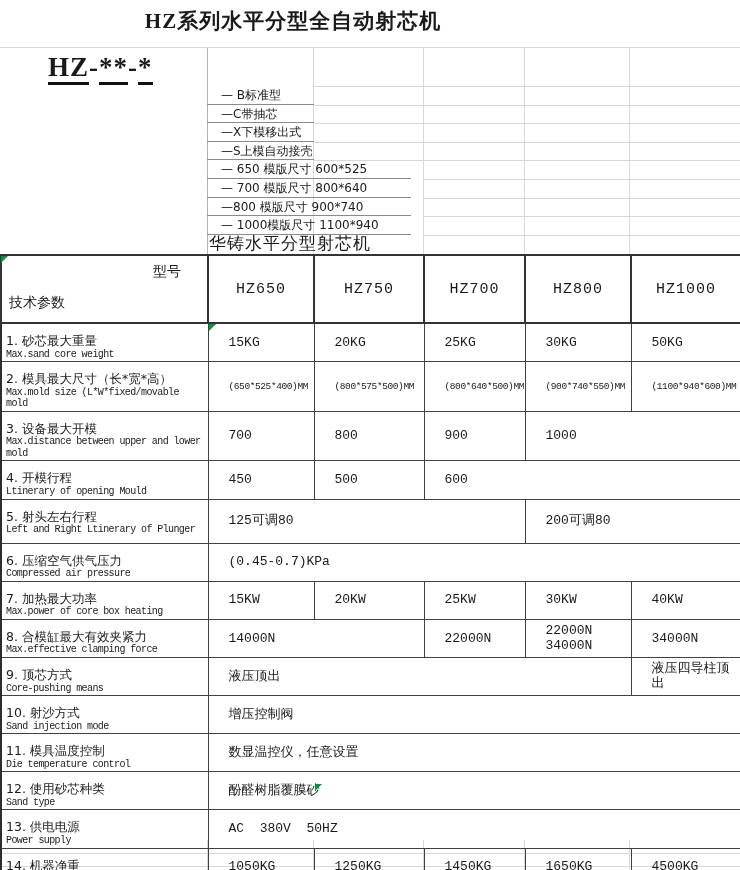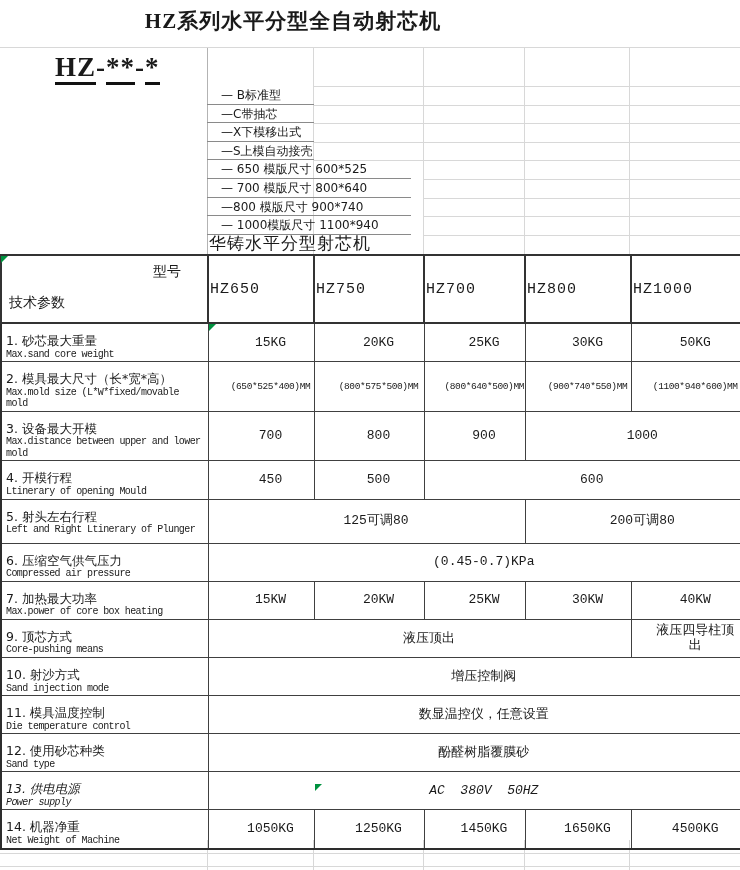--- a/index.html
+++ b/index.html
@@ -9,21 +9,21 @@
   
   .gl{position:absolute;background:#d8d8d8;}
   .gl.mid{background:#b3b3b3;}
 
   
   .page-title{position:absolute;top:7px;left:0;width:586px;text-align:center;
      font-family:"Liberation Serif","DejaVu Serif",serif;
      font-size:21px;font-weight:bold;letter-spacing:1px;}
 
   
-  .model-code{position:absolute;top:52px;left:55px;
+  .model-code{position:absolute;top:52px;left:48px;
      font-family:"Liberation Serif","DejaVu Serif",serif;
      font-size:27px;font-weight:bold;letter-spacing:1px;}
   .model-code .u{border-bottom:3px solid #111;padding-bottom:0px;}
 
   
   .options{position:absolute;left:207px;top:86px;width:533px;}
   .opt{box-sizing:border-box;height:18.6px;line-height:18px;font-size:12px;
        padding-left:14px;white-space:nowrap;border-bottom:1px solid #8a8a8a;}
   .opt.optA{width:107px;}
   .opt.optB{width:204px;}
@@ -35,27 +35,27 @@
   table.spec{position:absolute;left:0;top:254px;width:740px;border-collapse:collapse;
      table-layout:fixed;border:2px solid #2d2d2d;}
   table.spec th,table.spec td{border:1px solid #404040;box-sizing:border-box;
      overflow:hidden;}
   table.spec thead th{border-width:2px;border-color:#333;}
   thead tr{height:68px;}
   th.corner{position:relative;}
   .corner-top{position:absolute;top:7px;right:26px;font-size:14px;font-weight:normal;}
   .corner-bottom{position:absolute;bottom:10px;left:7px;font-size:14px;font-weight:normal;}
   th.colhead{font-family:"Liberation Mono","DejaVu Sans Mono",monospace;
-     font-size:15px;font-weight:normal;text-align:left;letter-spacing:1px;}
+     font-size:15px;font-weight:normal;text-align:center;letter-spacing:1px;}
 
   td.lbl{border-right-width:2px;padding:9px 2px 1px 4px;vertical-align:top;}
   td.lbl .zh{font-size:12.5px;line-height:1.25;}
   td.lbl .en{font-family:"Liberation Mono","DejaVu Sans Mono",monospace;
      font-size:10px;letter-spacing:-0.6px;line-height:1.15;}
-  td.val{text-align:center;vertical-align:middle;
+  td.val{vertical-align:middle;
      font-family:"Liberation Mono","DejaVu Sans Mono",monospace;
      font-size:13px;white-space:pre-wrap;line-height:1.2;padding-left:20px;}
   tr.small td.val{font-size:9.5px;letter-spacing:-0.4px;}
 
   
   .tri{position:absolute;width:0;height:0;
      border-top:7px solid #00923f;border-right:7px solid transparent;}
 </style>
 </head>
 <body>
@@ -184,20 +184,31 @@
           <td class="lbl">
             <div class="zh">7. 加热最大功率</div>
             <div class="en">Max.power of core box heating</div>
           </td>
           <td class="val" colspan="1">15KW</td>
           <td class="val" colspan="1">20KW</td>
           <td class="val" colspan="1">25KW</td>
           <td class="val" colspan="1">30KW</td>
           <td class="val" colspan="1">40KW</td>
         </tr>
+        <tr style="height: 34px;">
+          <td class="lbl">
+            <div class="zh">8. 合模缸最大有效夹紧力</div>
+            <div class="en">Max.effective clamping force</div>
+          </td>
+          <td class="val" colspan="2">14000N</td>
+          <td class="val" colspan="1">22000N</td>
+          <td class="val" colspan="1">22000N
+34000N</td>
+          <td class="val" colspan="1">34000N</td>
+        </tr>
         <tr style="height: 31px;">
           <td class="lbl">
             <div class="zh">9. 顶芯方式</div>
             <div class="en">Core-pushing means</div>
           </td>
           <td class="val" colspan="4">液压顶出</td>
           <td class="val" colspan="1">液压四导柱顶出</td>
         </tr>
         <tr style="height: 35px;">
           <td class="lbl">
@@ -213,21 +224,21 @@
           </td>
           <td class="val" colspan="5">数显温控仪，任意设置</td>
         </tr>
         <tr style="height: 33px;">
           <td class="lbl">
             <div class="zh">12. 使用砂芯种类</div>
             <div class="en">Sand type</div>
           </td>
           <td class="val" colspan="5">酚醛树脂覆膜砂</td>
         </tr>
-        <tr style="height: 37px; font-style: italic;">
+        <tr style="height: 37px;">
           <td class="lbl">
             <div class="zh">13. 供电电源</div>
             <div class="en">Power supply</div>
           </td>
           <td class="val" colspan="5">AC  380V  50HZ</td>
         </tr>
         <tr style="height: 30px;">
           <td class="lbl">
             <div class="zh">14. 机器净重</div>
             <div class="en">Net Weight of Machine</div>

